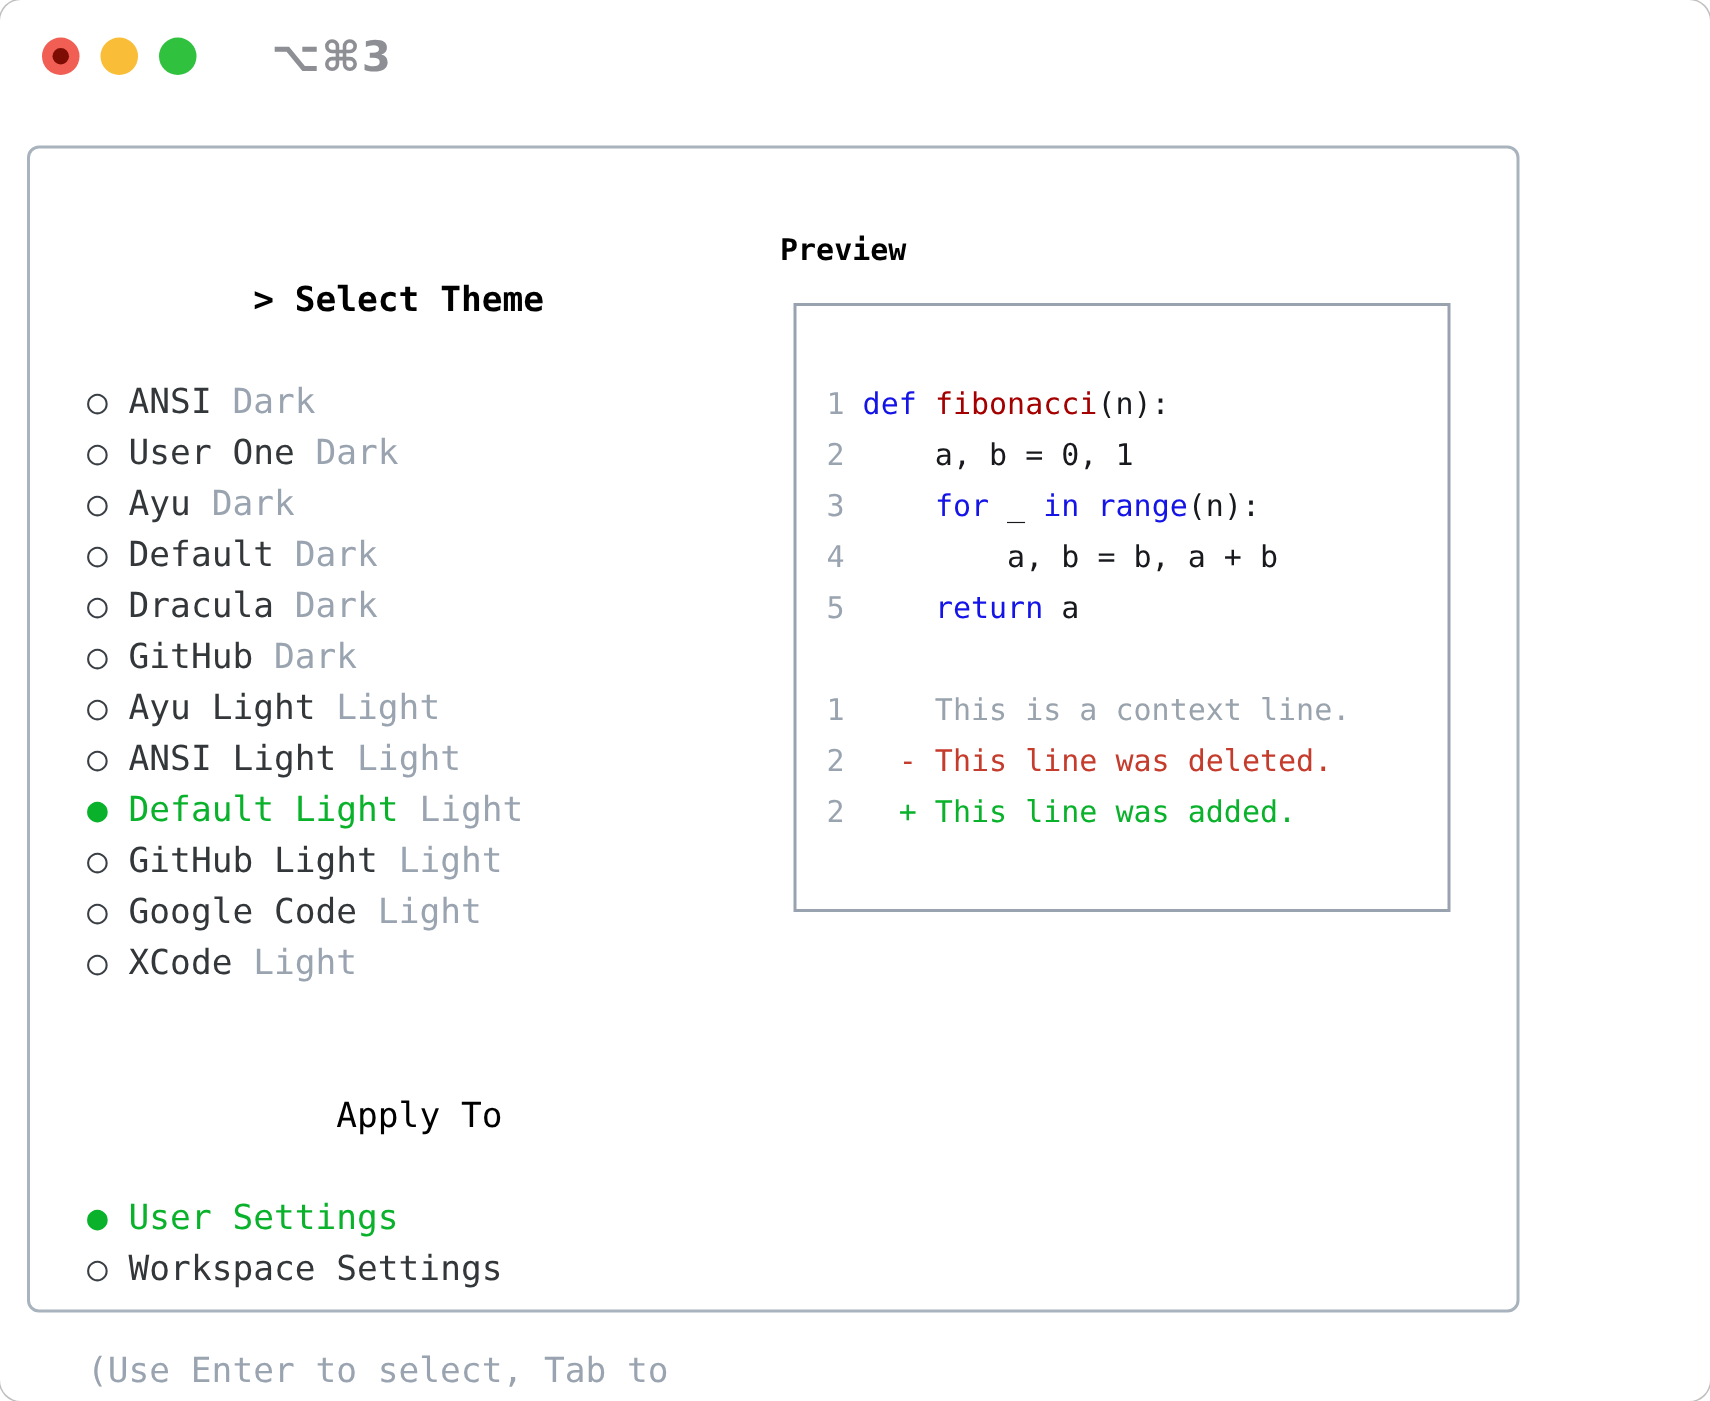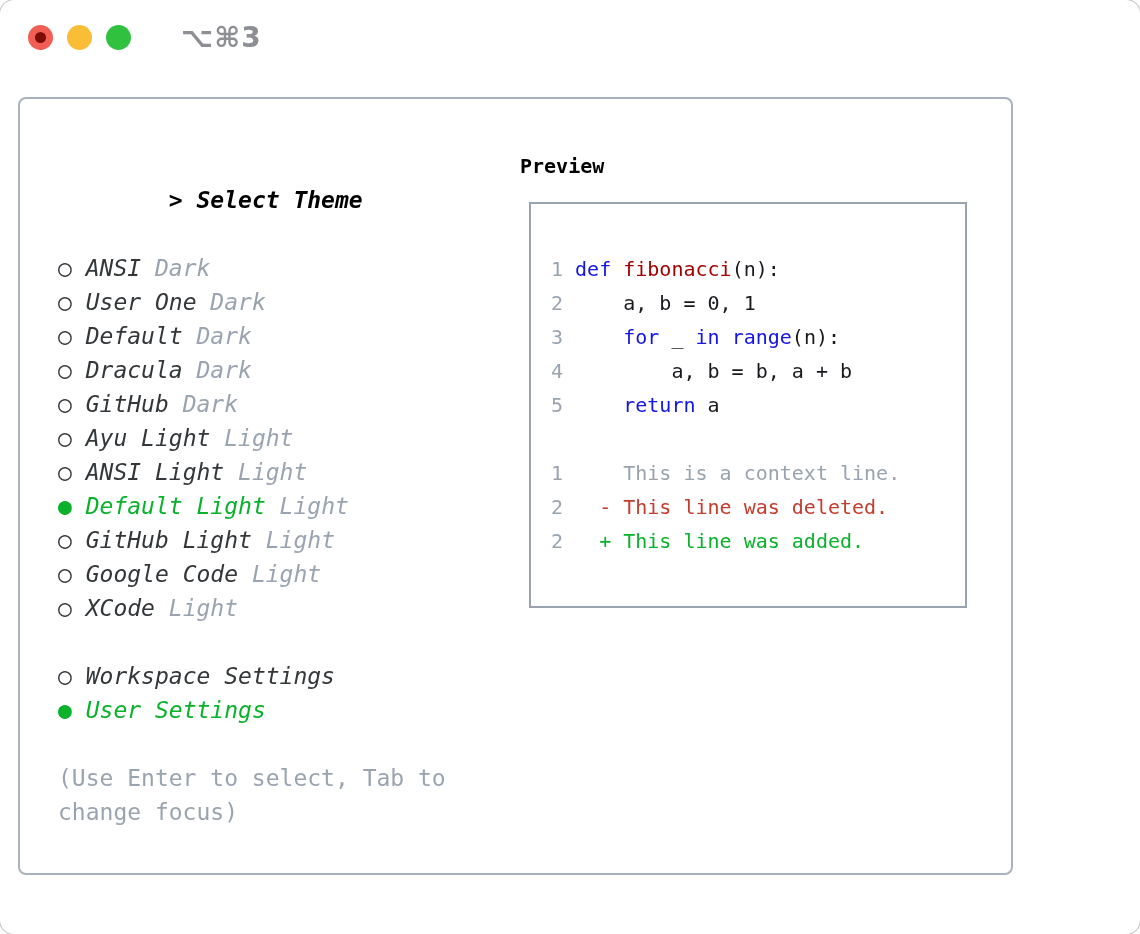--- a/index.html
+++ b/index.html
@@ -28,21 +28,21 @@
     font-family:"DejaVu Sans",sans-serif;font-weight:bold;font-size:28px;
     letter-spacing:1px;
   }
   
   .panel{
     position:absolute;left:18px;top:97px;width:995px;height:778px;
     box-sizing:border-box;border:2px solid #a9b3bd;border-radius:8px;
     display:flex;padding:50px 0 0 20px;background:#ffffff;
   }
   .left{flex:none;width:470px;font-size:23px;line-height:34px;color:#33373a;}
-  .row{white-space:pre;padding-left:18px;font-style:italic;}
+  .row{white-space:pre;padding-left:18px;}
   .hmark,.htitle{font-weight:bold;color:#000000;}
   .mark{color:#3a3f46;}
   .mark.sel{color:#0ab22c;}
   .tname{color:#33373a;}
   .tname.sel{color:#0ab22c;}
   .variant{color:#9aa4b0;}
   .apply-section{margin-top:34px;}
   .apply-title{color:#000000;}
   .help{
     margin-top:34px;padding-left:18px;color:#9aa4b0;
@@ -84,35 +84,39 @@
   <div class="panel">
 
     <div class="left">
       <div class="row">
         <span class="hmark">&gt;</span><span> </span><span class="htitle">Select Theme</span>
       </div>
 
       <div>
           <div class="row"><span class="mark">○</span> <span class="tname">ANSI</span> <span class="variant">Dark</span></div>
           <div class="row"><span class="mark">○</span> <span class="tname">User One</span> <span class="variant">Dark</span></div>
+          <div class="row"><span class="mark">○</span> <span class="tname">Ayu</span> <span class="variant">Dark</span></div>
           <div class="row"><span class="mark">○</span> <span class="tname">Default</span> <span class="variant">Dark</span></div>
           <div class="row"><span class="mark">○</span> <span class="tname">Dracula</span> <span class="variant">Dark</span></div>
           <div class="row"><span class="mark">○</span> <span class="tname">GitHub</span> <span class="variant">Dark</span></div>
           <div class="row"><span class="mark">○</span> <span class="tname">Ayu Light</span> <span class="variant">Light</span></div>
           <div class="row"><span class="mark">○</span> <span class="tname">ANSI Light</span> <span class="variant">Light</span></div>
           <div class="row"><span class="mark sel">●</span> <span class="tname sel">Default Light</span> <span class="variant">Light</span></div>
           <div class="row"><span class="mark">○</span> <span class="tname">GitHub Light</span> <span class="variant">Light</span></div>
           <div class="row"><span class="mark">○</span> <span class="tname">Google Code</span> <span class="variant">Light</span></div>
           <div class="row"><span class="mark">○</span> <span class="tname">XCode</span> <span class="variant">Light</span></div>
         </div>
 
       <div class="apply-section">
+        <div class="row">
+          <span class="mark"> </span><span> </span><span class="apply-title">Apply To</span>
+        </div>
         <div>
+            <div class="row"><span class="mark sel">●</span> <span class="tname sel">User Settings</span></div>
             <div class="row"><span class="mark">○</span> <span class="tname">Workspace Settings</span></div>
-            <div class="row"><span class="mark sel">●</span> <span class="tname sel">User Settings</span></div>
           </div>
       </div>
 
       <div class="help">(Use Enter to select, Tab to change focus)</div>
     </div>
 
     <div class="right">
       <div class="preview-title">Preview</div>
       <div class="preview-box">
           <div class="pline"><span class="gutter">1</span> <span class="tok k">def</span><span class="tok d"> </span><span class="tok f">fibonacci</span><span class="tok d">(n):</span></div>

